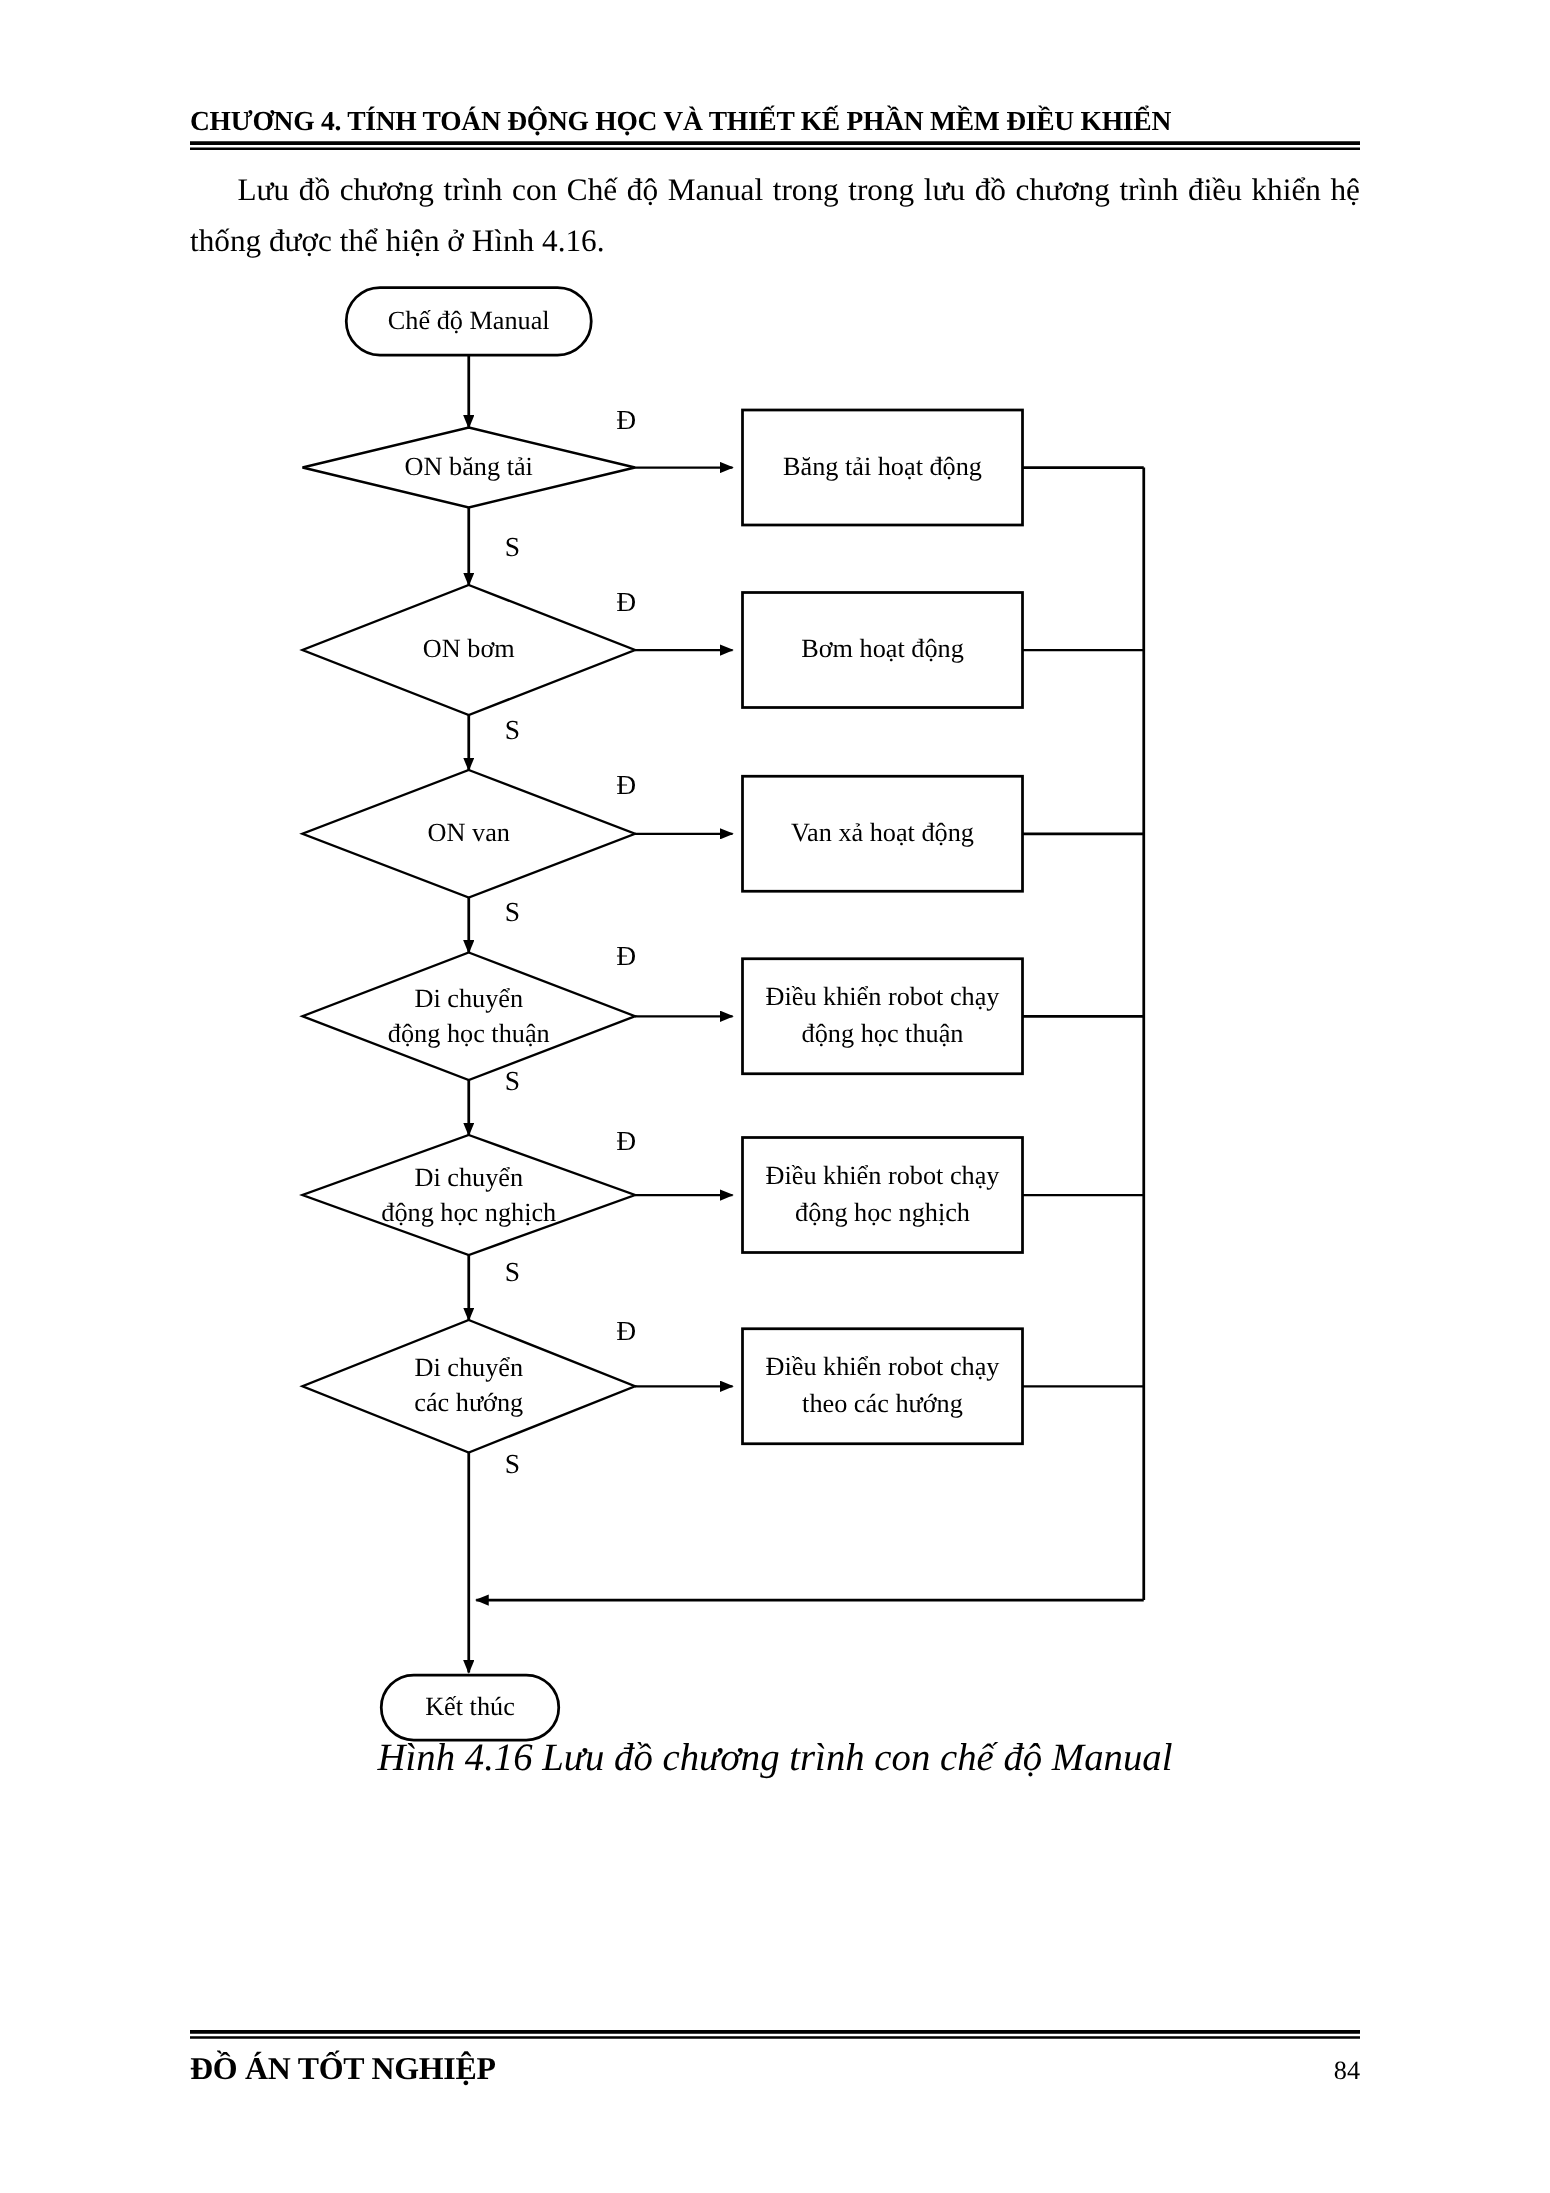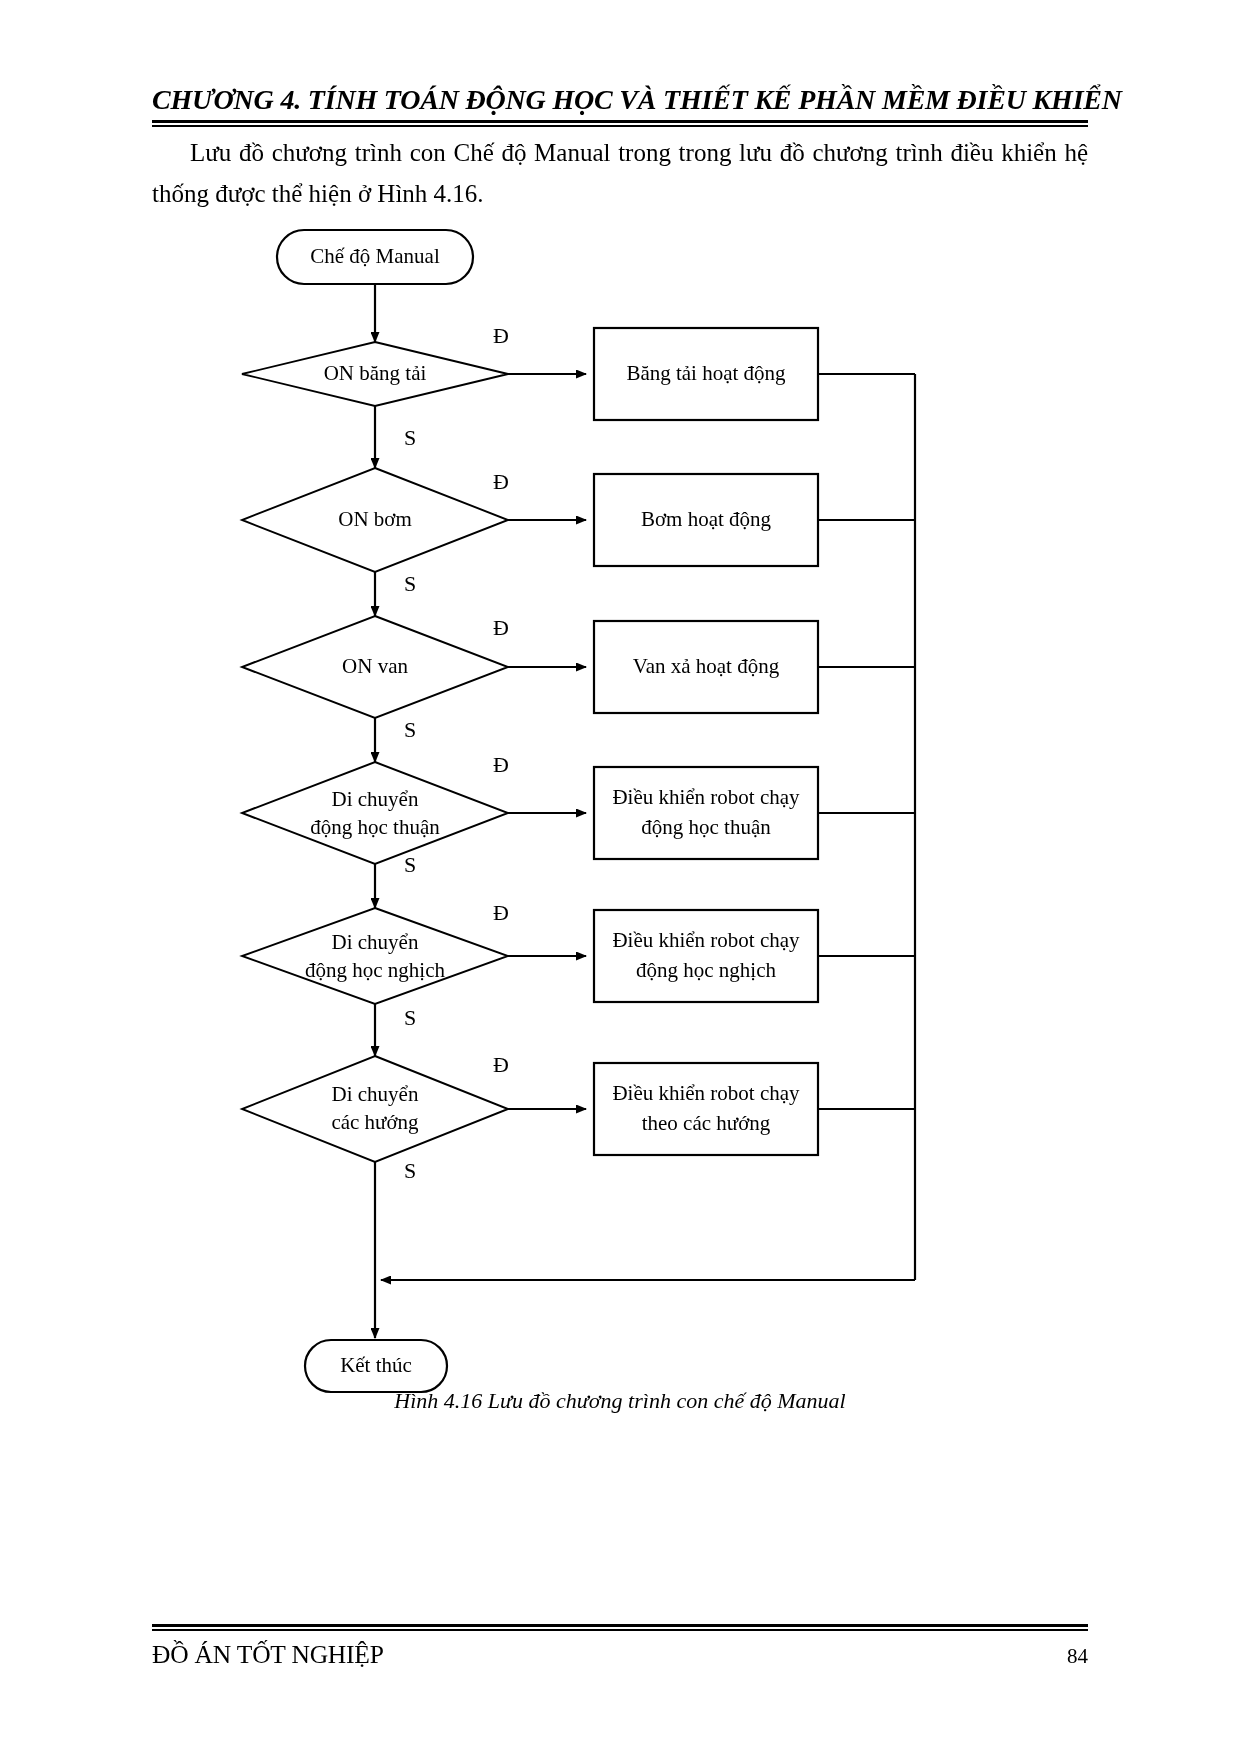--- a/index.html
+++ b/index.html
@@ -24,27 +24,26 @@
   }
 
   
   .header-wrap {
     position: absolute;
     left: 152px;
     top: 84px;
     width: 936px;
   }
   .header-title {
-    font-size: 28px;
+    font-size: 22px;
     font-weight: bold;
-    text-align: right;
+    text-align: left;
     letter-spacing: -0.2px;
     white-space: nowrap;
     line-height: 1.15;
-    font-style: italic;
   }
   .header-rule {
     margin-top: 4px;
     border-top: 3px solid #000;
     border-bottom: 2px solid #000;
     height: 2px;
     width: 100%;
   }
 
   
@@ -104,21 +103,21 @@
     fill: none;
   }
 
   
   .caption {
     position: absolute;
     left: 152px;
     top: 1388px;
     width: 936px;
     text-align: center;
-    font-size: 22px;
+    font-size: 31px;
     font-style: italic;
   }
 
   
   .footer-rule {
     position: absolute;
     left: 152px;
     top: 1624px;
     width: 936px;
     border-top: 3px solid #000;
@@ -129,21 +128,21 @@
     position: absolute;
     left: 152px;
     top: 1640px;
     width: 936px;
     display: flex;
     align-items: baseline;
     justify-content: space-between;
   }
   .footer-title {
     font-size: 25.5px;
-    font-weight: normal;
+    font-weight: bold;
     letter-spacing: -0.2px;
   }
   .footer-page {
     font-size: 21px;
   }
 </style>
 </head>
 <body>
 
 <div class="page">

